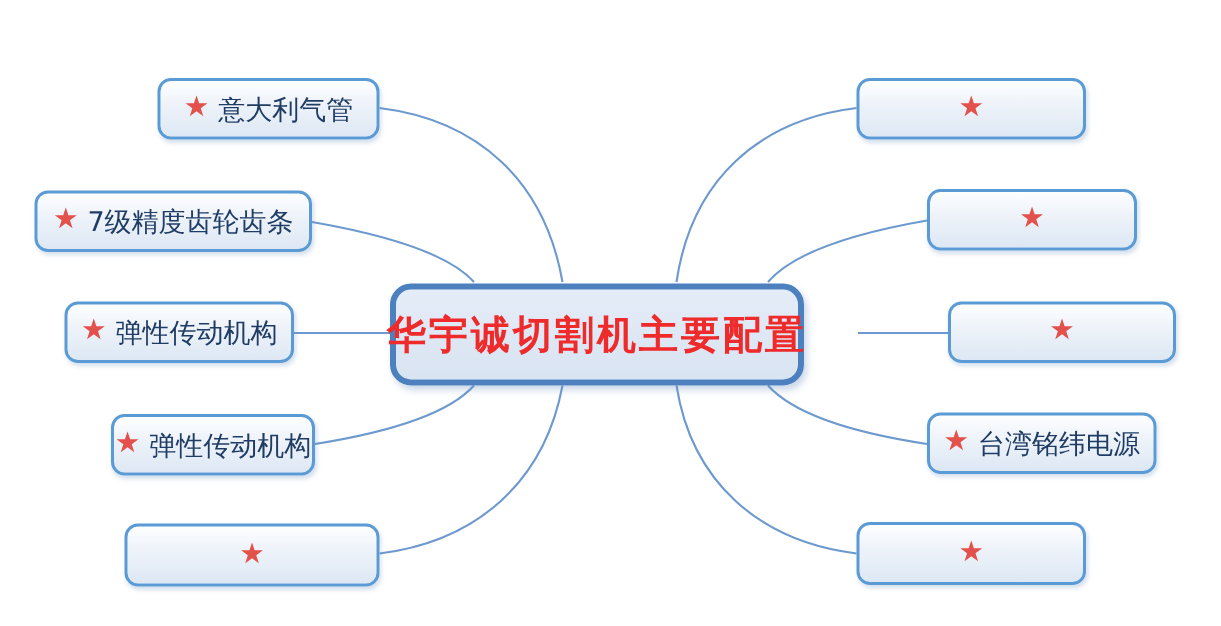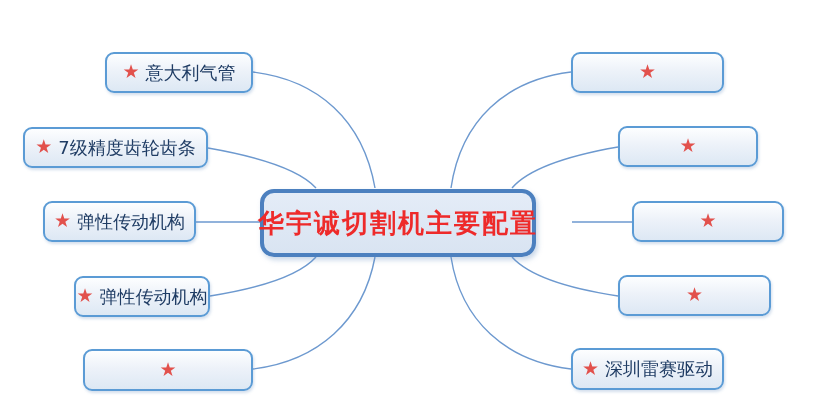--- a/index.html
+++ b/index.html
@@ -106,19 +106,19 @@
     <span class="star">★</span>
   </div>
   <div class="node n-r2">
     <span class="star">★</span>
   </div>
   <div class="node n-r3">
     <span class="star">★</span>
   </div>
   <div class="node n-r4">
     <span class="star">★</span>
+    <span>台湾铭纬电源</span>
   </div>
   <div class="node n-r5">
     <span class="star">★</span>
-    <span>深圳雷赛驱动</span>
   </div>
 
 </div>
 
 </body></html>

